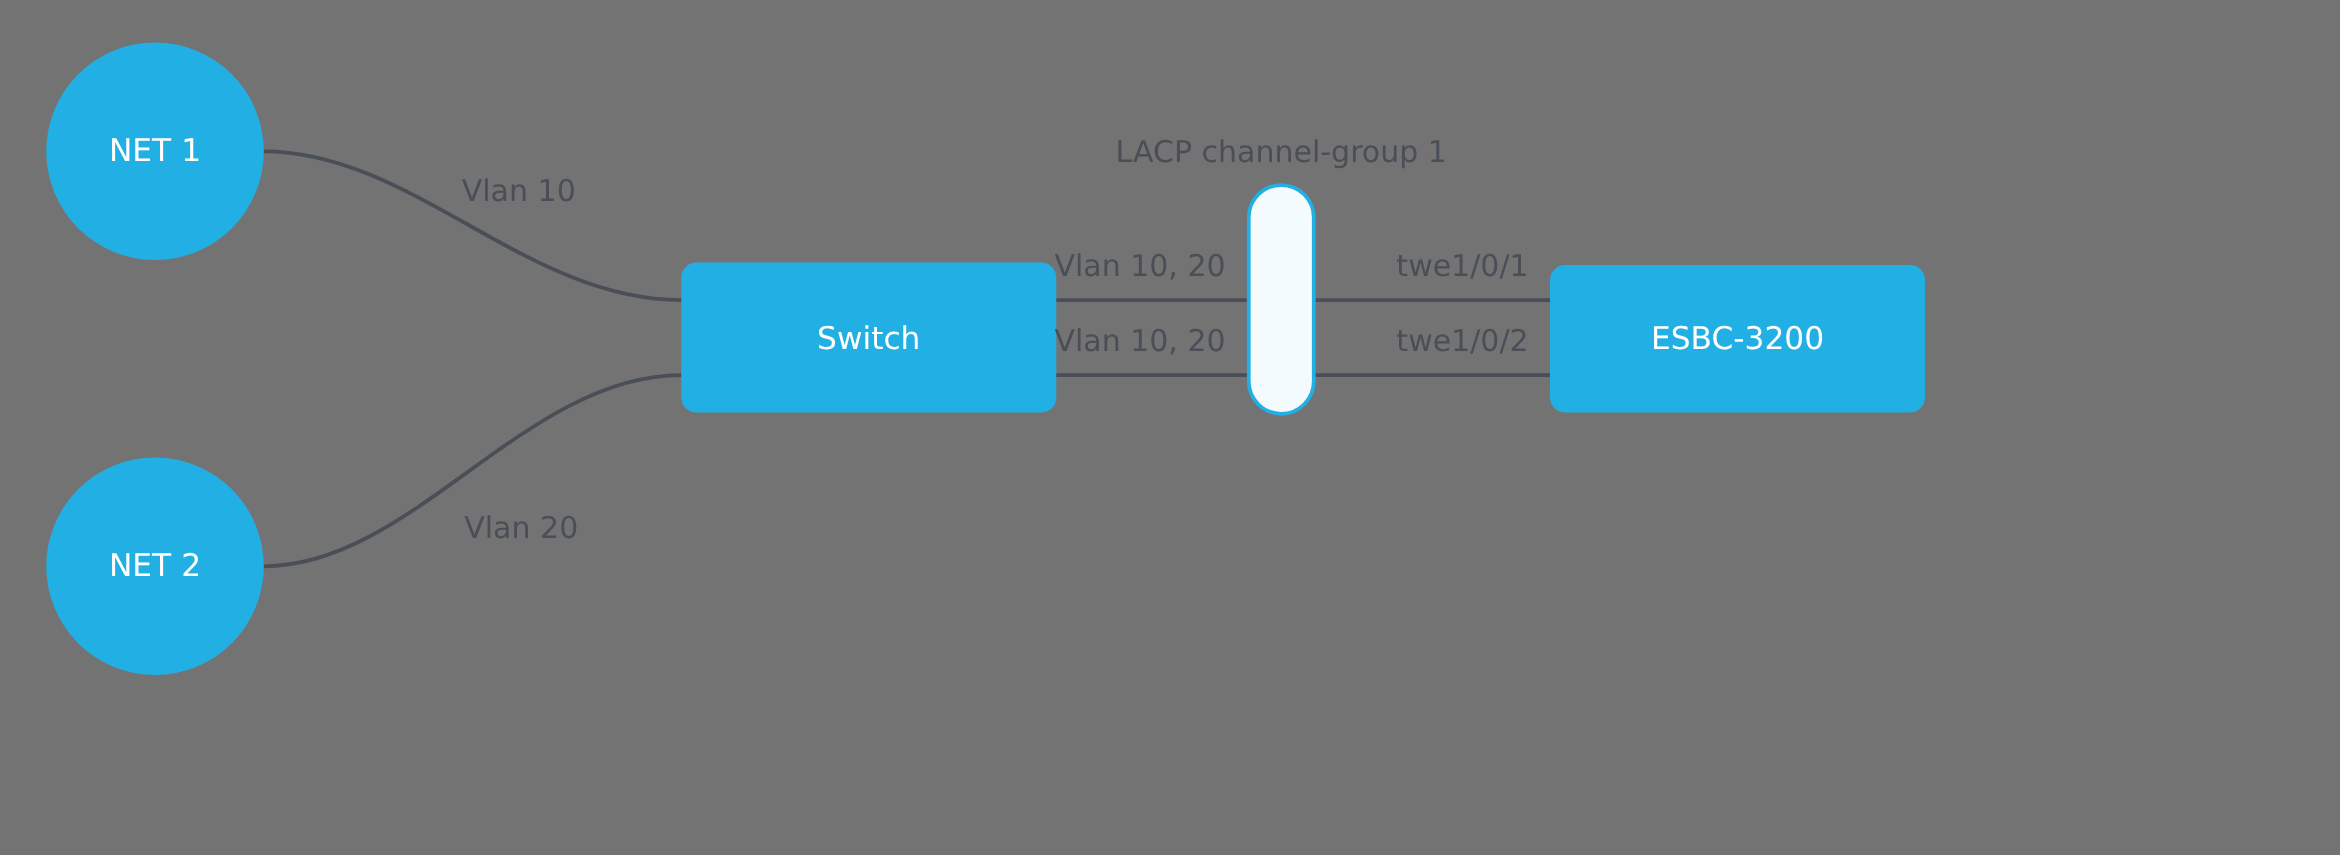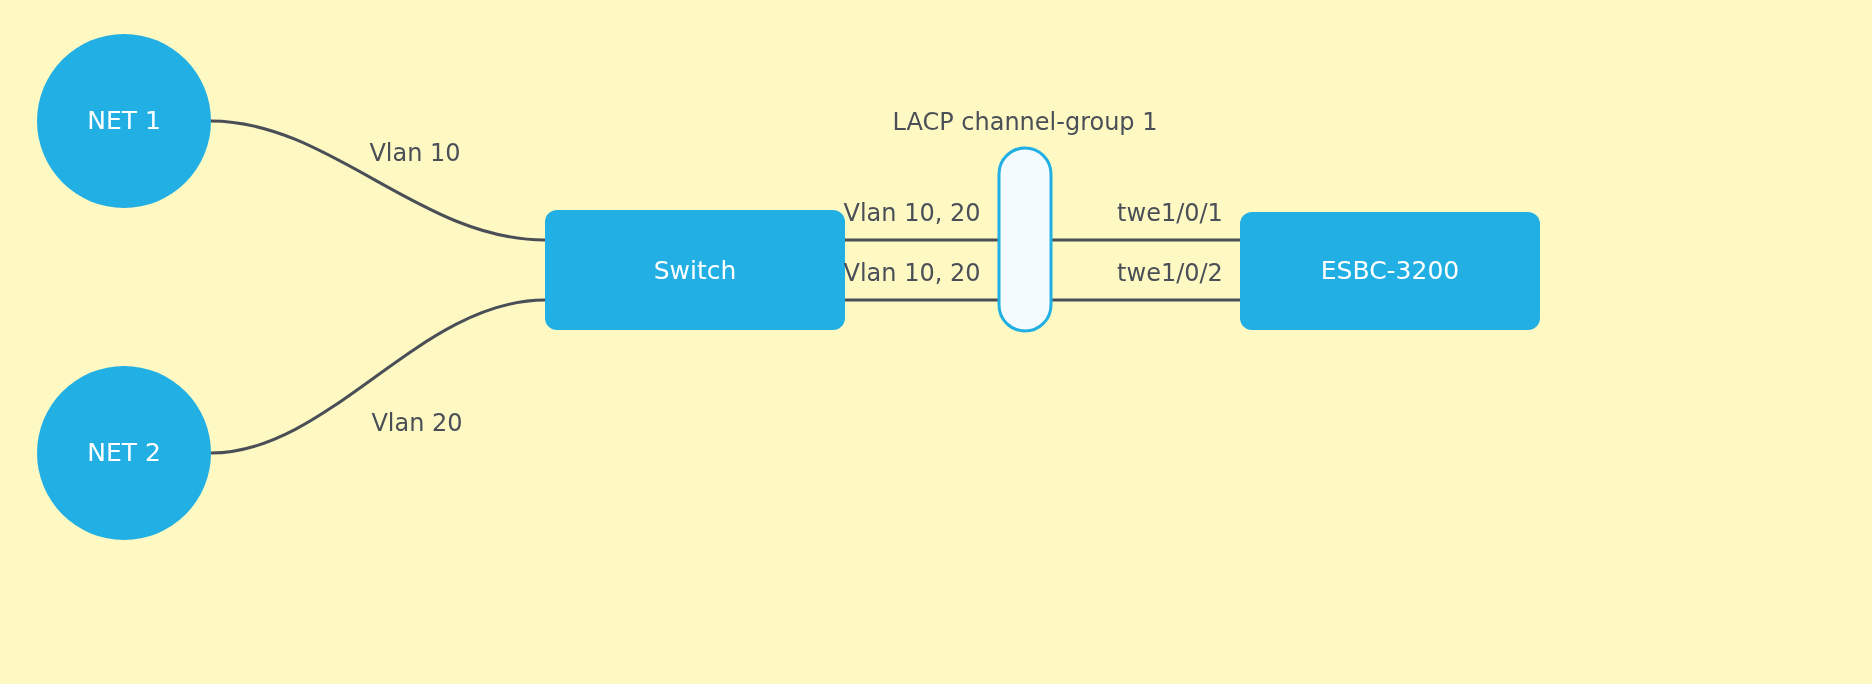--- a/index.html
+++ b/index.html
@@ -7,21 +7,21 @@
     padding: 0;
     background: #ffffff;
   }
   body {
     font-family: "DejaVu Sans", "Liberation Sans", sans-serif;
   }
   #canvas {
     position: relative;
     width: 1872px;
     height: 684px;
-    background: #fef9c3;
+    background: #737373;
     overflow: hidden;
   }
   #diagram-svg {
     position: absolute;
     left: 0;
     top: 0;
     width: 1872px;
     height: 684px;
   }
   .node-label {

